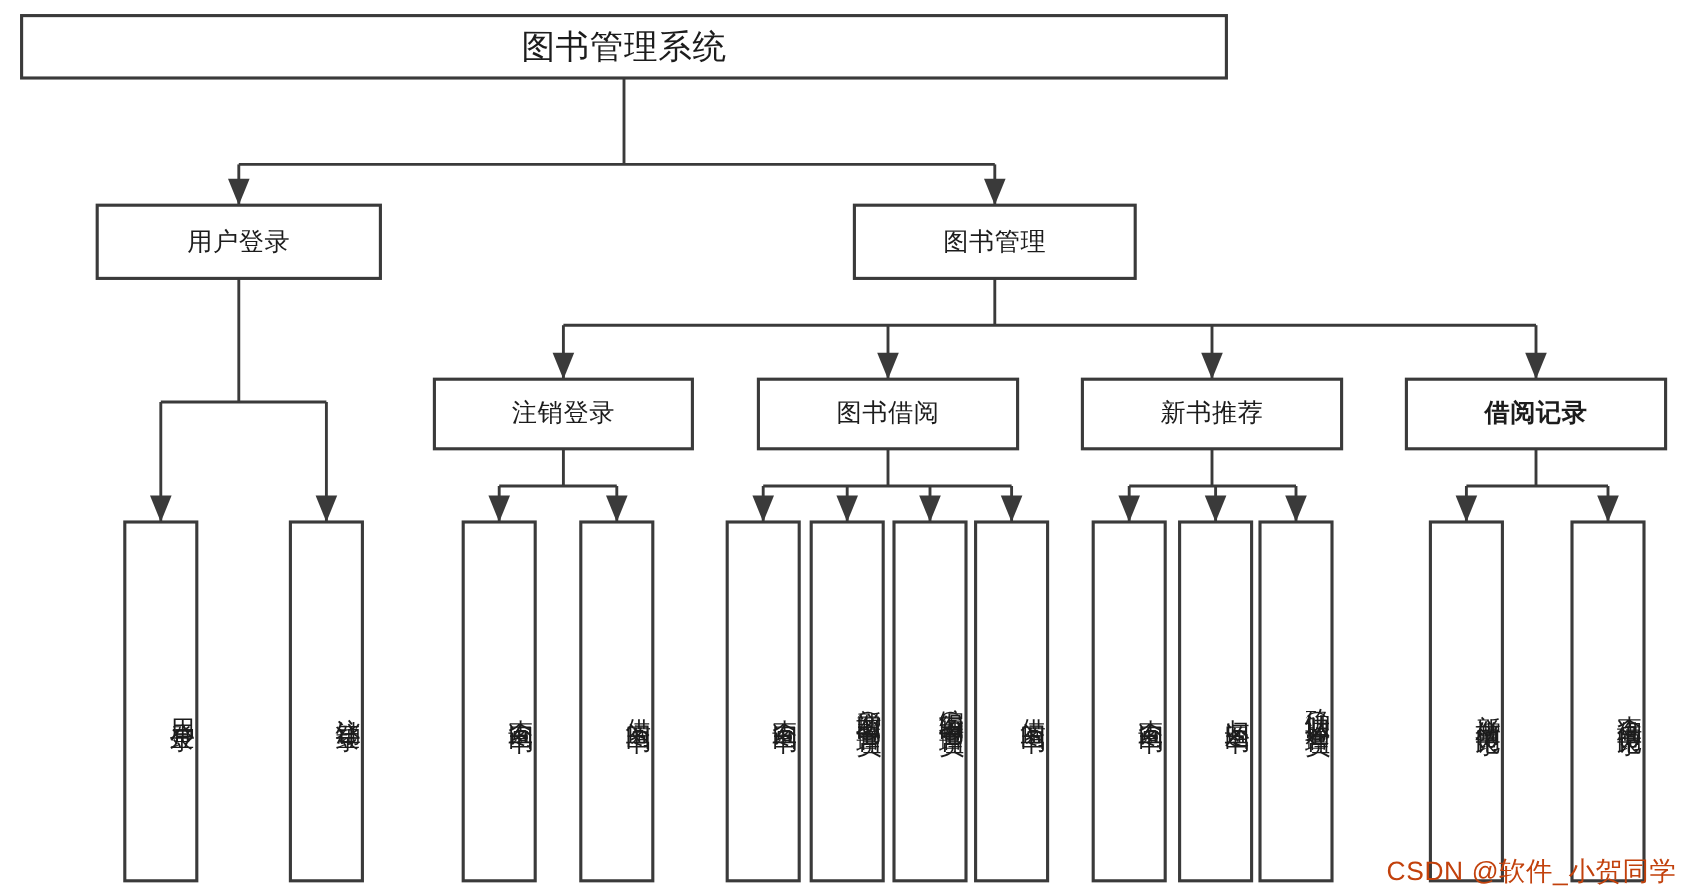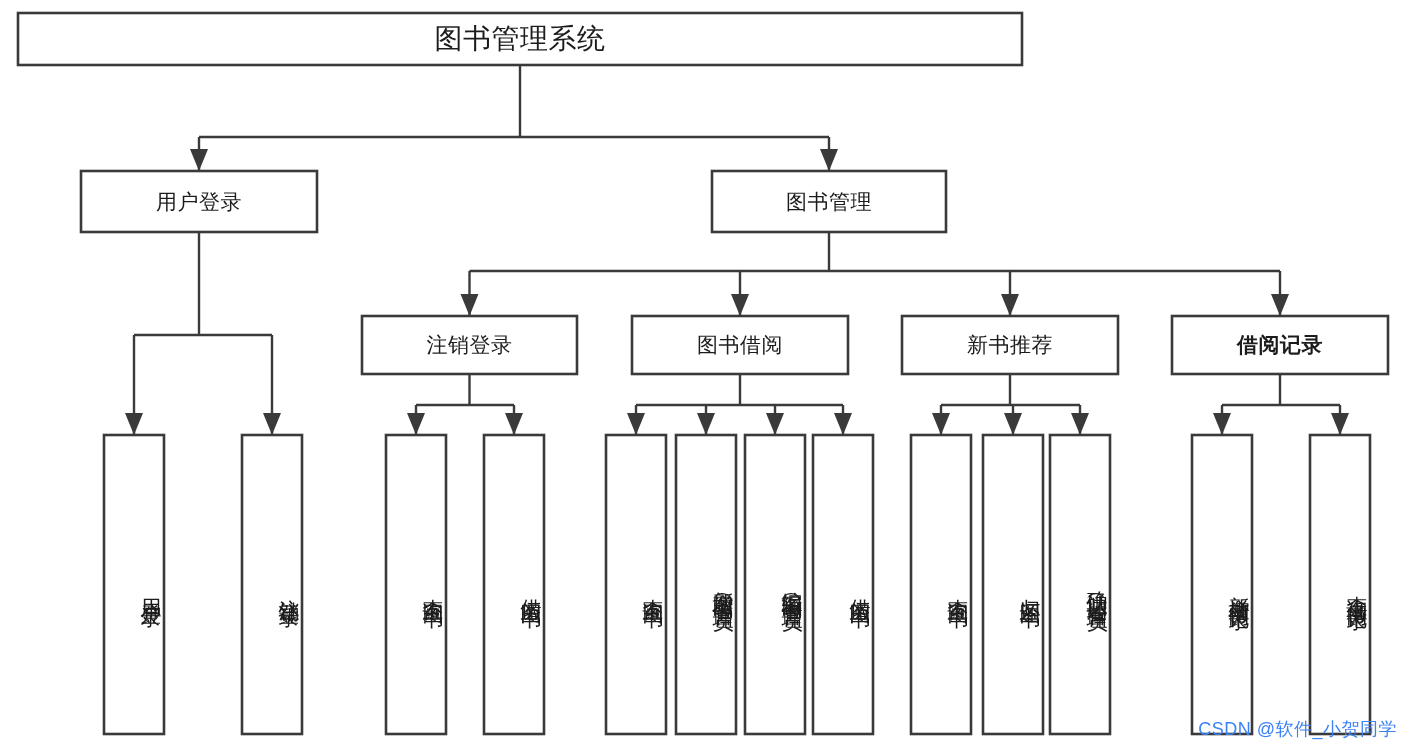--- a/index.html
+++ b/index.html
@@ -63,22 +63,22 @@
     justify-content: center;
     padding-top: 6px;
   }
   .node-label.root {
     font-size: 28px;
   }
   #watermark {
     position: absolute;
     right: 8px;
     bottom: 6px;
-    font-size: 18px;
-    color: #3b82f6;
+    font-size: 22px;
+    color: #c2410c;
     white-space: nowrap;
     letter-spacing: 0.5px;
   }
 </style>
 </head>
 <body>
 
 <div id="canvas">
 
   <svg id="diagram-svg" viewBox="0 0 1405 747">

